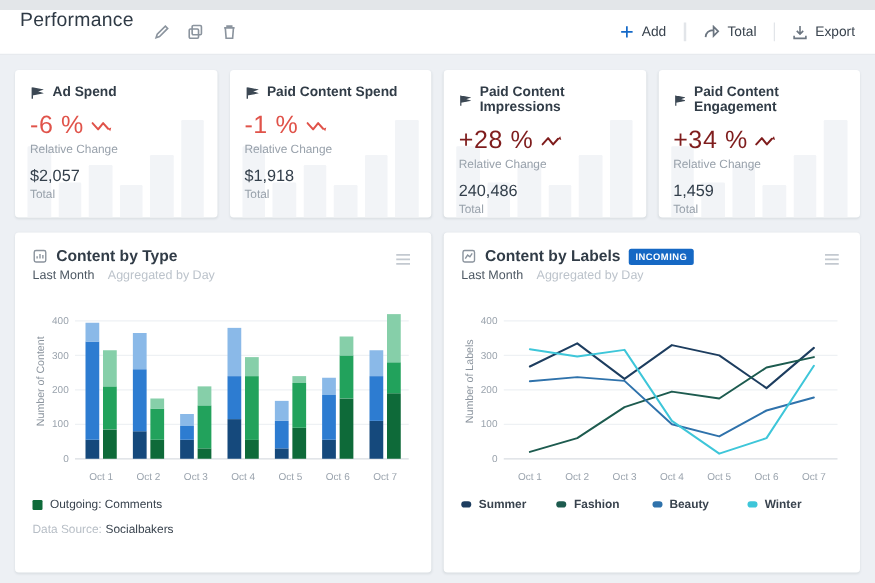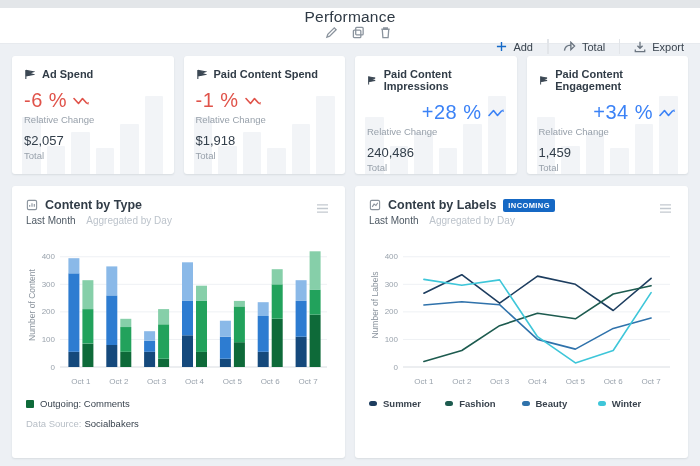--- a/index.html
+++ b/index.html
@@ -1,21 +1,21 @@
 <!DOCTYPE html>
 <html><head>
 <meta charset="utf-8">
 <style>
   * { margin:0; padding:0; box-sizing:border-box; }
   html,body { width:700px; height:466px; overflow:hidden; }
   body { font-family:"Liberation Sans", sans-serif; background:#edf0f4; color:#333f4b; }
   .top-strip { height:8px; background:#e3e6e9; }
   
   .app-header { height:36px; background:#fff; border-bottom:1px solid #e7eaee;
-    display:flex; align-items:center; padding:0 16px;flex-direction:column; }
+    display:flex; padding:0 16px; }
   .page-title { font-size:15.5px; font-weight:500; color:#2f3a45; letter-spacing:.2px; }
   .title-icons { display:flex; align-items:center; gap:14px; margin-left:16px; }
   .icon-btn { display:inline-flex; align-items:center; justify-content:center; cursor:pointer; }
   .icon-btn svg { stroke:#8b949e; fill:none; stroke-width:1.4; }
   .header-actions { margin-left:auto; display:flex; align-items:center; }
   .hdr-btn { display:flex; align-items:center; gap:6px; padding:0 14px; cursor:pointer;
     font-size:11px; font-weight:500; color:#39434e; white-space:nowrap; }
   .hdr-btn svg { stroke:#6b7580; fill:none; stroke-width:1.5; }
   .hdr-btn .blue { stroke:#1569c8; }
   .hdr-divider { width:1px; height:15px; background:#e2e5e9; }
@@ -26,21 +26,21 @@
     box-shadow:0 1px 2px rgba(31,45,61,.10); padding:12px 12px; }
   .kpi-spark { position:absolute; left:0; right:0; bottom:0; top:0; display:flex;
     align-items:flex-end; gap:6px; padding:0 10px; z-index:0; }
   .kpi-spark .sbar { flex:1; background:#f2f4f7; border-radius:1px 1px 0 0; }
   .kpi-inner { position:relative; z-index:1; }
   .kpi-title-row { display:flex; align-items:center; gap:7px; }
   .kpi-title { font-size:11px; font-weight:600; color:#313c47; }
   .kpi-change { display:flex; align-items:center; gap:6px; margin-top:9px;
     font-size:20px; letter-spacing:.5px; }
   .kpi-change.down { color:#e0534a; }
-  .kpi-change.up   { color:#3b82f6;justify-content:flex-end; }
+  .kpi-change.up   { color:#7f1d1d; }
   .kpi-change svg { stroke-width:1.6; fill:none; stroke-linecap:round; stroke-linejoin:round; }
   .kpi-sub { font-size:9.5px; color:#98a1ab; margin-top:2px; }
   .kpi-total { font-size:13px; color:#333f4b; margin-top:8px; }
   
   .charts-row { display:flex; gap:10px; margin-top:12px; height:272px; }
   .chart-card { flex:1; background:#fff; border-radius:3px;
     box-shadow:0 1px 2px rgba(31,45,61,.10); padding:12px 14px;
     display:flex; flex-direction:column; }
   .chart-head { display:flex; align-items:flex-start; }
   .chart-title-block { flex:1; }

